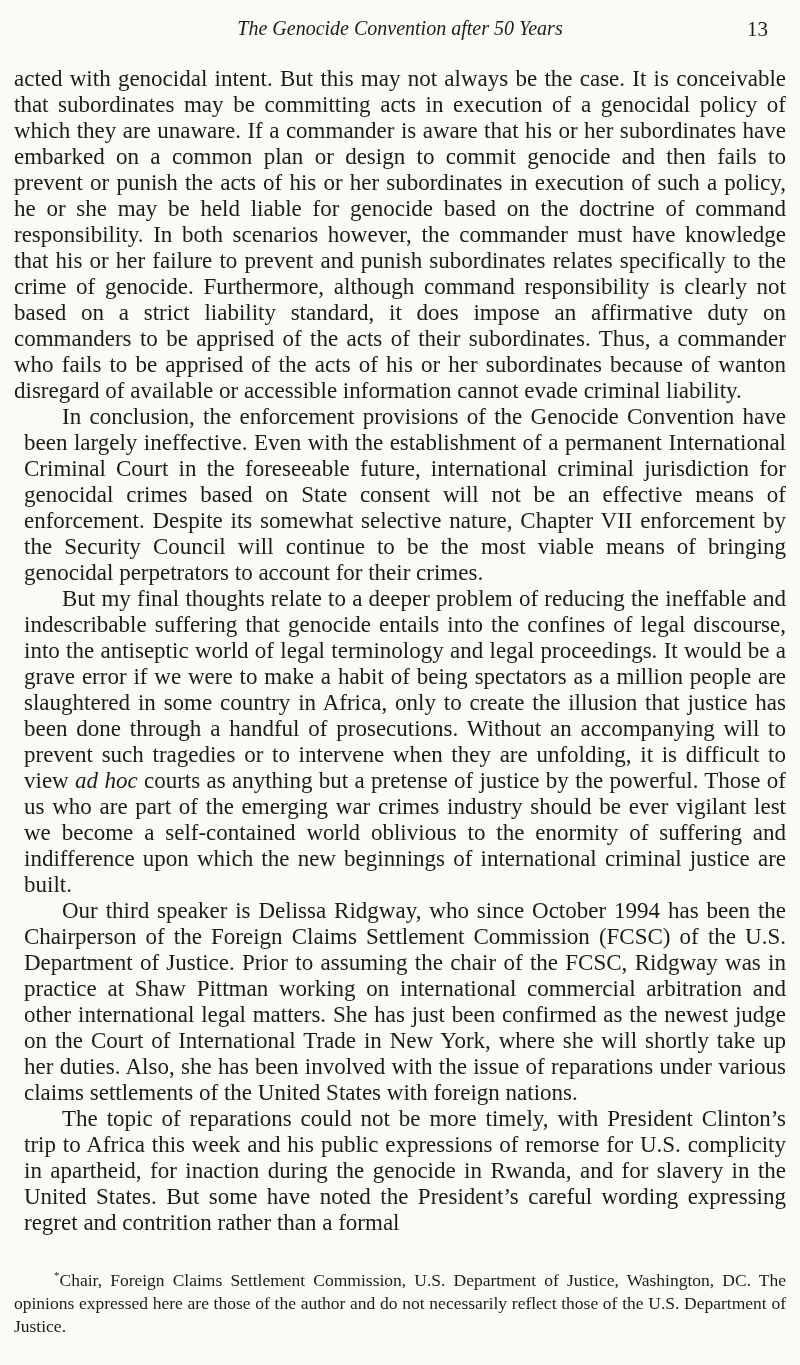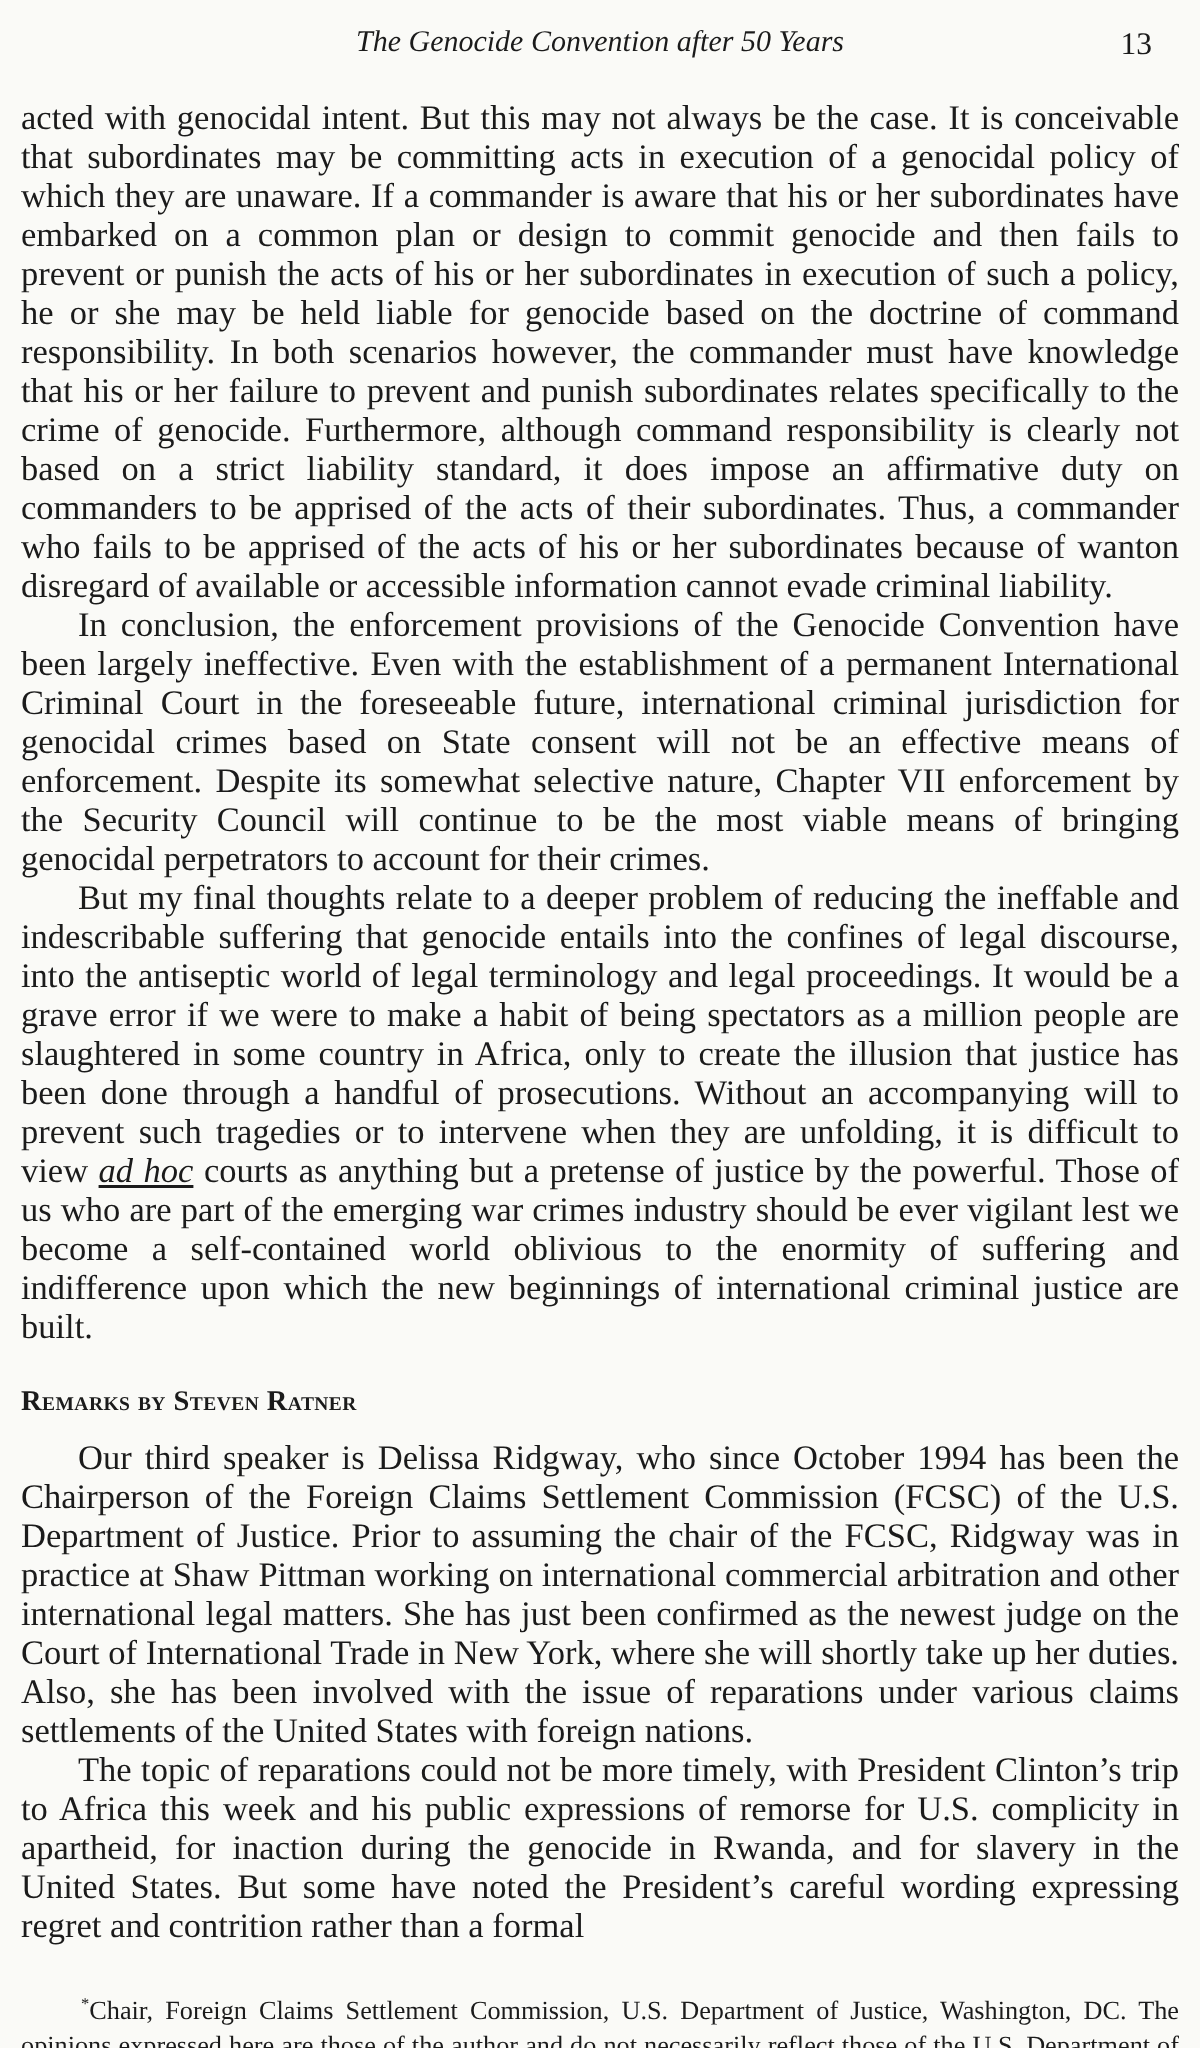--- a/index.html
+++ b/index.html
@@ -35,21 +35,21 @@
     top:1px;
     font-style:normal;
     font-size:21px;
   }
   .para{
     font-size:23px;
     line-height:26px;
     text-align:justify;
     margin:0;
   }
-  .indent{text-indent:38px;}
+  .indent{text-indent:38px;margin-left:10px;}
   .section-heading{
     font-size:19px;
     font-weight:bold;
     font-variant:small-caps;
     letter-spacing:0.3px;
     margin:26px 0 13px 0;
   }
   .heading-marker{
     font-size:12px;
     vertical-align:super;
@@ -60,41 +60,40 @@
     font-size:17.5px;
     line-height:23px;
     text-align:justify;
     text-indent:40px;
     margin:0;
   }
   .footnote-marker{
     font-size:11px;
     vertical-align:super;
   }
-  em.italic{font-style:italic;text-decoration:underline;}
+  em.italic{font-style:italic;}
 </style>
 </head>
 <body>
 
 <div class="page">
 
   <header class="page-header">
     <span class="running-title">The Genocide Convention after 50 Years</span>
     <span class="page-number">13</span>
   </header>
 
   <main>
 
     <p class="para">acted with genocidal intent. But this may not always be the case. It is conceivable that subordinates may be committing acts in execution of a genocidal policy of which they are unaware. If a commander is aware that his or her subordinates have embarked on a common plan or design to commit genocide and then fails to prevent or punish the acts of his or her subordinates in execution of such a policy, he or she may be held liable for genocide based on the doctrine of command responsibility. In both scenarios however, the commander must have knowledge that his or her failure to prevent and punish subordinates relates specifically to the crime of genocide. Furthermore, although command responsibility is clearly not based on a strict liability standard, it does impose an affirmative duty on commanders to be apprised of the acts of their subordinates. Thus, a commander who fails to be apprised of the acts of his or her subordinates because of wanton disregard of available or accessible information cannot evade criminal liability.</p>
 
     <p class="para indent">In conclusion, the enforcement provisions of the Genocide Convention have been largely ineffective. Even with the establishment of a permanent International Criminal Court in the foreseeable future, international criminal jurisdiction for genocidal crimes based on State consent will not be an effective means of enforcement. Despite its somewhat selective nature, Chapter VII enforcement by the Security Council will continue to be the most viable means of bringing genocidal perpetrators to account for their crimes.</p>
 
     <p class="para indent"><span>But my final thoughts relate to a deeper problem of reducing the ineffable and indescribable suffering that genocide entails into the confines of legal discourse, into the antiseptic world of legal terminology and legal proceedings. It would be a grave error if we were to make a habit of being spectators as a million people are slaughtered in some country in Africa, only to create the illusion that justice has been done through a handful of prosecutions. Without an accompanying will to prevent such tragedies or to intervene when they are unfolding, it is difficult to view </span><em class="italic">ad hoc</em><span> courts as anything but a pretense of justice by the powerful. Those of us who are part of the emerging war crimes industry should be ever vigilant lest we become a self-contained world oblivious to the enormity of suffering and indifference upon which the new beginnings of international criminal justice are built.</span></p>
 
-    <h2 class="section-heading"><span>Remarks by Steven Ratner</span></h2>
 
     <p class="para indent">Our third speaker is Delissa Ridgway, who since October 1994 has been the Chairperson of the Foreign Claims Settlement Commission (FCSC) of the U.S. Department of Justice. Prior to assuming the chair of the FCSC, Ridgway was in practice at Shaw Pittman working on international commercial arbitration and other international legal matters. She has just been confirmed as the newest judge on the Court of International Trade in New York, where she will shortly take up her duties. Also, she has been involved with the issue of reparations under various claims settlements of the United States with foreign nations.</p>
 
 
     <p class="para indent">The topic of reparations could not be more timely, with President Clinton’s trip to Africa this week and his public expressions of remorse for U.S. complicity in apartheid, for inaction during the genocide in Rwanda, and for slavery in the United States. But some have noted the President’s careful wording expressing regret and contrition rather than a formal</p>
 
   </main>
 
   <footer class="footnote">
     <p class="footnote-para"><sup class="footnote-marker">*</sup><span>Chair, Foreign Claims Settlement Commission, U.S. Department of Justice, Washington, DC. The opinions expressed here are those of the author and do not necessarily reflect those of the U.S. Department of Justice.</span></p>

